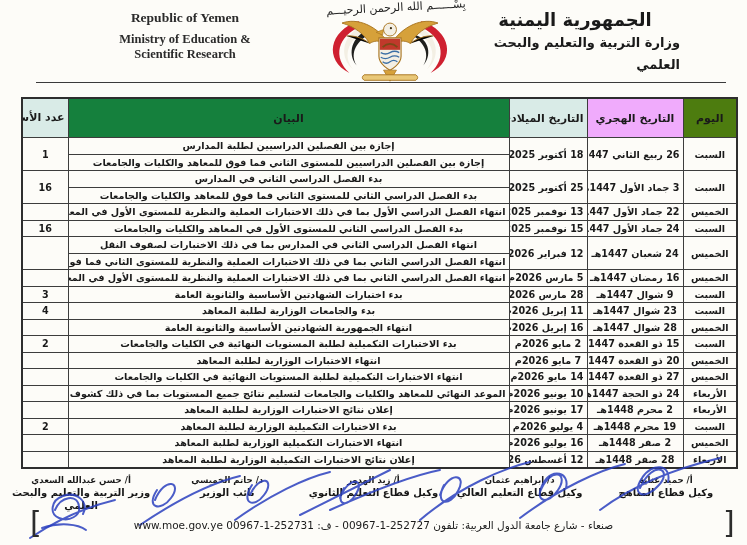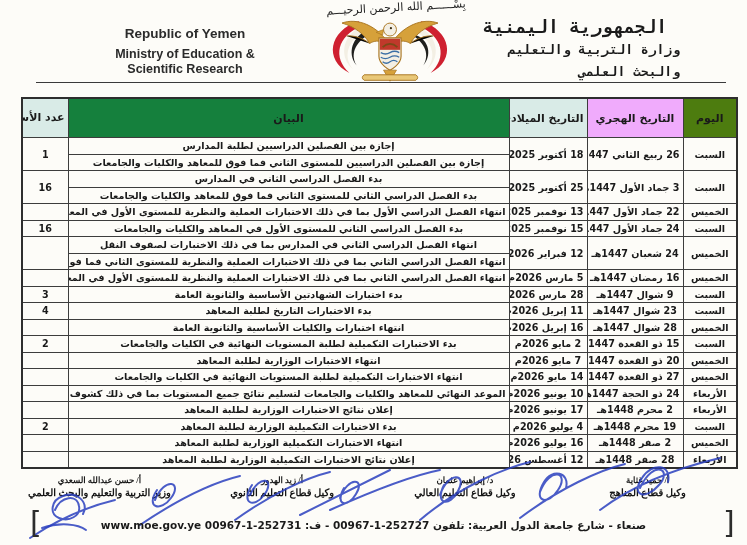--- a/index.html
+++ b/index.html
@@ -1,49 +1,49 @@
 <!DOCTYPE html>
 <html><head>
 <meta charset="utf-8">
 <style>
   html,body{margin:0;padding:0;background:#e8e8e8;}
   .page{position:relative;width:747px;height:545px;background:#fdfcf8;overflow:hidden;
         font-family:"DejaVu Sans",sans-serif;color:#1a1a1a;}
   
   .bismillah{position:absolute;top:1px;left:296px;width:200px;text-align:center;
              font-size:11px;color:#222;transform:rotate(-3deg);letter-spacing:1px;}
-  .en-block{position:absolute;top:26px;left:55px;width:260px;text-align:center;
-            font-family:Liberation Sans, sans-serif;font-weight:bold;color:#2b2b2b;}
+  .en-block{position:absolute;top:10px;left:55px;width:260px;text-align:center;
+            font-family:Liberation Serif, serif;font-weight:bold;color:#2b2b2b;}
   .en-line1{font-size:13.5px;margin-bottom:6px;}
   .en-line2{font-size:12.5px;line-height:15px;}
-  .ar-block{position:absolute;top:16px;left:470px;width:210px;text-align:center;font-weight:bold;font-family:Liberation Mono, monospace;}
+  .ar-block{position:absolute;top:8px;left:470px;width:210px;text-align:center;font-weight:bold;}
   .ar-title{font-size:18px;line-height:24px;}
   .ar-subtitle{font-size:13px;line-height:22px;text-align:right;}
   .hr-rule{position:absolute;top:82px;left:36px;width:690px;height:0;
            border-top:1.6px solid #3a3a3a;}
   .emblem{position:absolute;top:12px;left:312px;width:156px;height:72px;}
   
   .cal-table{position:absolute;top:97px;left:21px;width:715px;border-collapse:collapse;
              table-layout:fixed;direction:rtl;}
   .cal-table th,.cal-table td{border:1px solid #3d3d3d;padding:0 3px;overflow:hidden;
              font-weight:bold;white-space:nowrap;}
   .cal-table{border:2px solid #2e2e2e;}
   .cal-table th{height:38px;font-size:11px;}
   .cal-table td{height:15.5px;font-size:9.6px;text-align:center;vertical-align:middle;}
   .col-day{width:54px;}  .col-hijri{width:96px;} .col-greg{width:78px;}
   .col-stmt{width:441px;} .col-weeks{width:46px;}
   .weeks-head{font-size:10px;line-height:12px;white-space:normal;}
   
   .sig-row{position:absolute;top:474px;left:8px;width:731px;display:flex;
            flex-direction:row-reverse;justify-content:space-between;}
-  .sig-block{flex:1 1 0;text-align:center;padding:0 2px;font-family:Liberation Serif, serif;}
+  .sig-block{flex:1 1 0;text-align:center;padding:0 2px;}
   .sig-name{font-size:8.6px;font-weight:bold;line-height:12px;}
   .sig-title{font-size:10px;font-weight:bold;line-height:13px;color:#161616;}
   .contact-line{position:absolute;top:519px;left:0;width:747px;text-align:center;
-                font-size:10.5px;font-weight:bold;direction:rtl;}
+                font-size:10.5px;font-weight:normal;direction:rtl;}
   .bracket{position:absolute;font-size:30px;font-weight:normal;color:#2c2c2c;top:505px;}
   .bracket-left{left:30px;}  .bracket-right{left:723px;}
   .ink-layer{position:absolute;top:440px;left:0;width:747px;height:105px;pointer-events:none;}
   .ink-layer path{fill:none;stroke:#2a3fbe;stroke-width:2;stroke-linecap:round;opacity:.85;}
 </style>
 </head>
 <body>
 
 <div class="page">
 
@@ -163,28 +163,28 @@
           <td>السبت</td>
           <td>9 شوال 1447هـ</td>
           <td>28 مارس 2026م</td>
           <td>بدء اختبارات الشهادتين الأساسية والثانوية العامة</td>
           <td>3</td>
         </tr>
         <tr>
           <td>السبت</td>
           <td>23 شوال 1447هـ</td>
           <td>11 إبريل 2026م</td>
-          <td>بدء الاختبارات التاريخ لطلبة المعاهد</td>
+          <td>بدء والجامعات الوزارية لطلبة المعاهد</td>
           <td>4</td>
         </tr>
         <tr>
           <td>الخميس</td>
           <td>28 شوال 1447هـ</td>
           <td>16 إبريل 2026م</td>
-          <td>انتهاء اختبارات والكليات الأساسية والثانوية العامة</td>
+          <td>انتهاء الجمهورية الشهادتين الأساسية والثانوية العامة</td>
           <td></td>
         </tr>
         <tr>
           <td>السبت</td>
           <td>15 ذو القعدة 1447هـ</td>
           <td>2 مايو 2026م</td>
           <td>بدء الاختبارات التكميلية لطلبة المستويات النهائية في الكليات والجامعات</td>
           <td>2</td>
         </tr>
         <tr>
@@ -244,20 +244,24 @@
         <div class="sig-name">أ/ حميد غثاية</div>
         <div class="sig-title">وكيل قطاع المناهج</div>
       </div>
       <div class="sig-block">
         <div class="sig-name">د/ إبراهيم عثمان</div>
         <div class="sig-title">وكيل قطاع التعليم العالي</div>
       </div>
       <div class="sig-block">
         <div class="sig-name">أ/ زيد الهدور</div>
         <div class="sig-title">وكيل قطاع التعليم الثانوي</div>
+      </div>
+      <div class="sig-block">
+        <div class="sig-name">د/ حاتم الخميسي</div>
+        <div class="sig-title">نائب الوزير</div>
       </div>
       <div class="sig-block">
         <div class="sig-name">أ/ حسن عبدالله السعدي</div>
         <div class="sig-title">وزير التربية والتعليم والبحث العلمي</div>
       </div>
     </div>
 
   <svg class="ink-layer" viewBox="0 0 747 105">
     <path d="M640,48 c14,-30 34,-18 18,-2 c-12,14 -28,10 -16,-8 c10,-16 30,-14 26,4 M600,70 C640,40 690,25 720,18"></path>
     <path d="M540,52 c10,-26 30,-20 18,-2 c-10,16 -26,12 -14,-8 c8,-14 26,-10 22,6 M520,78 C560,48 600,30 625,24"></path>

